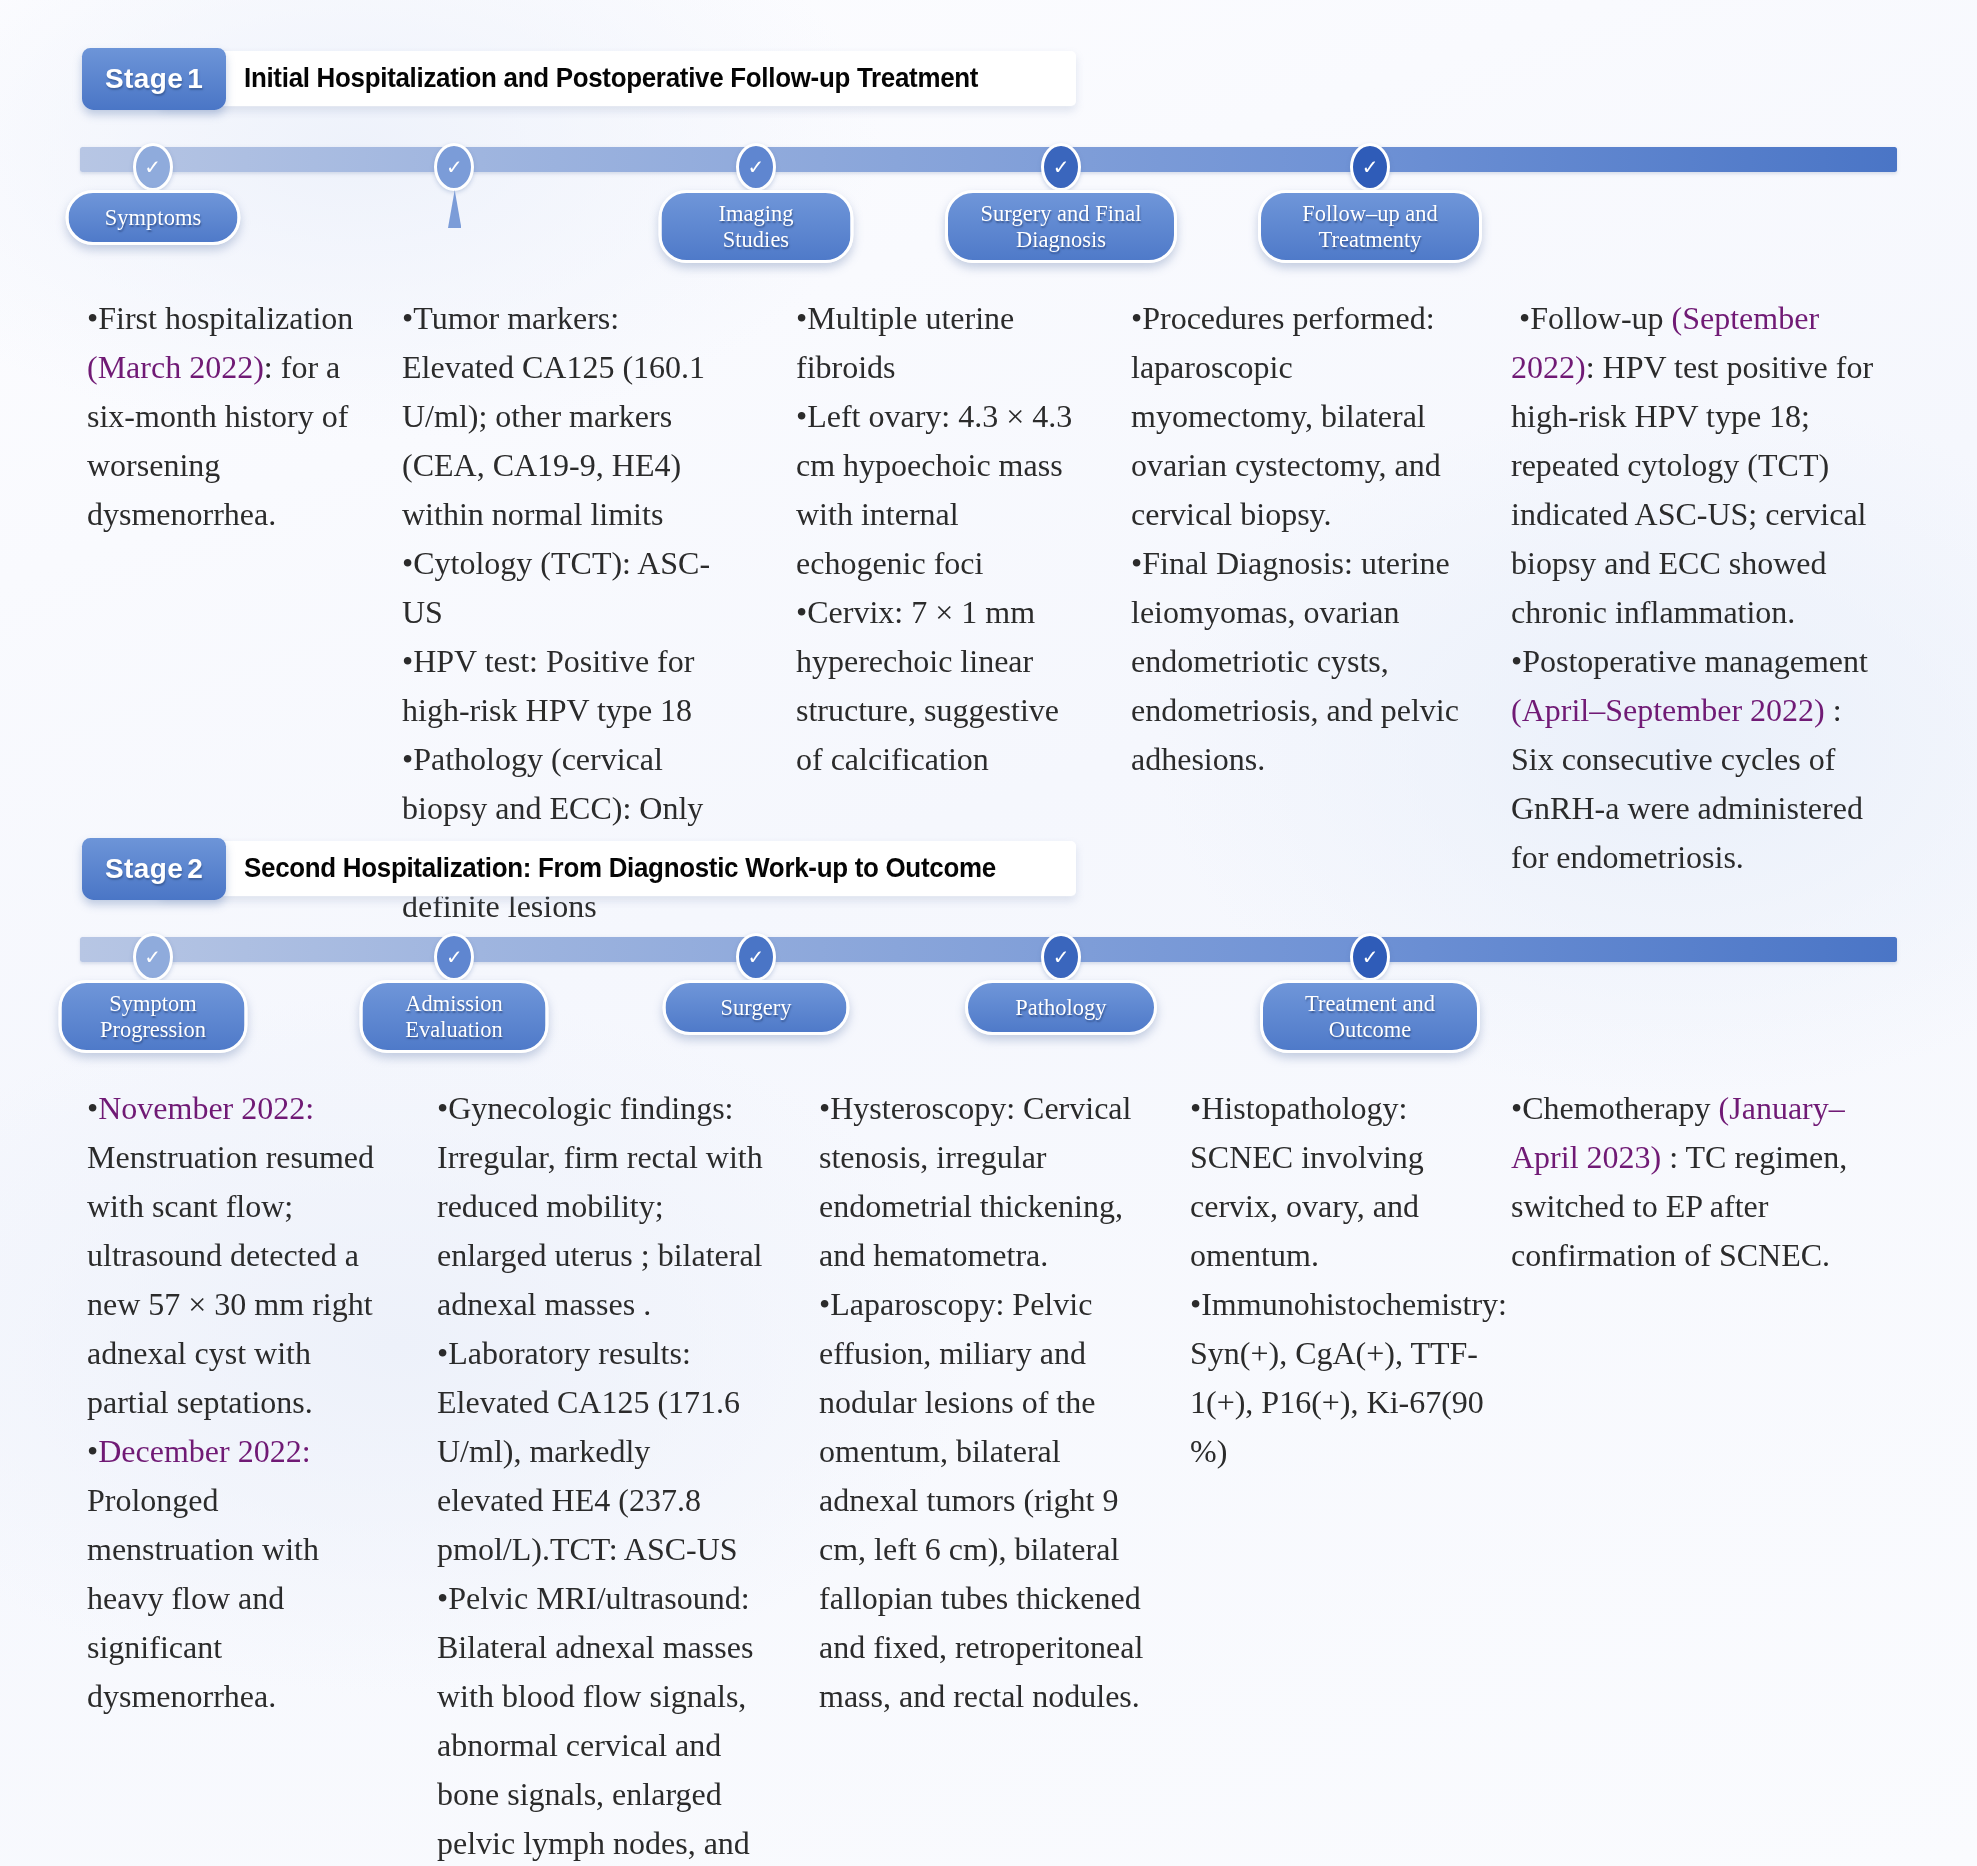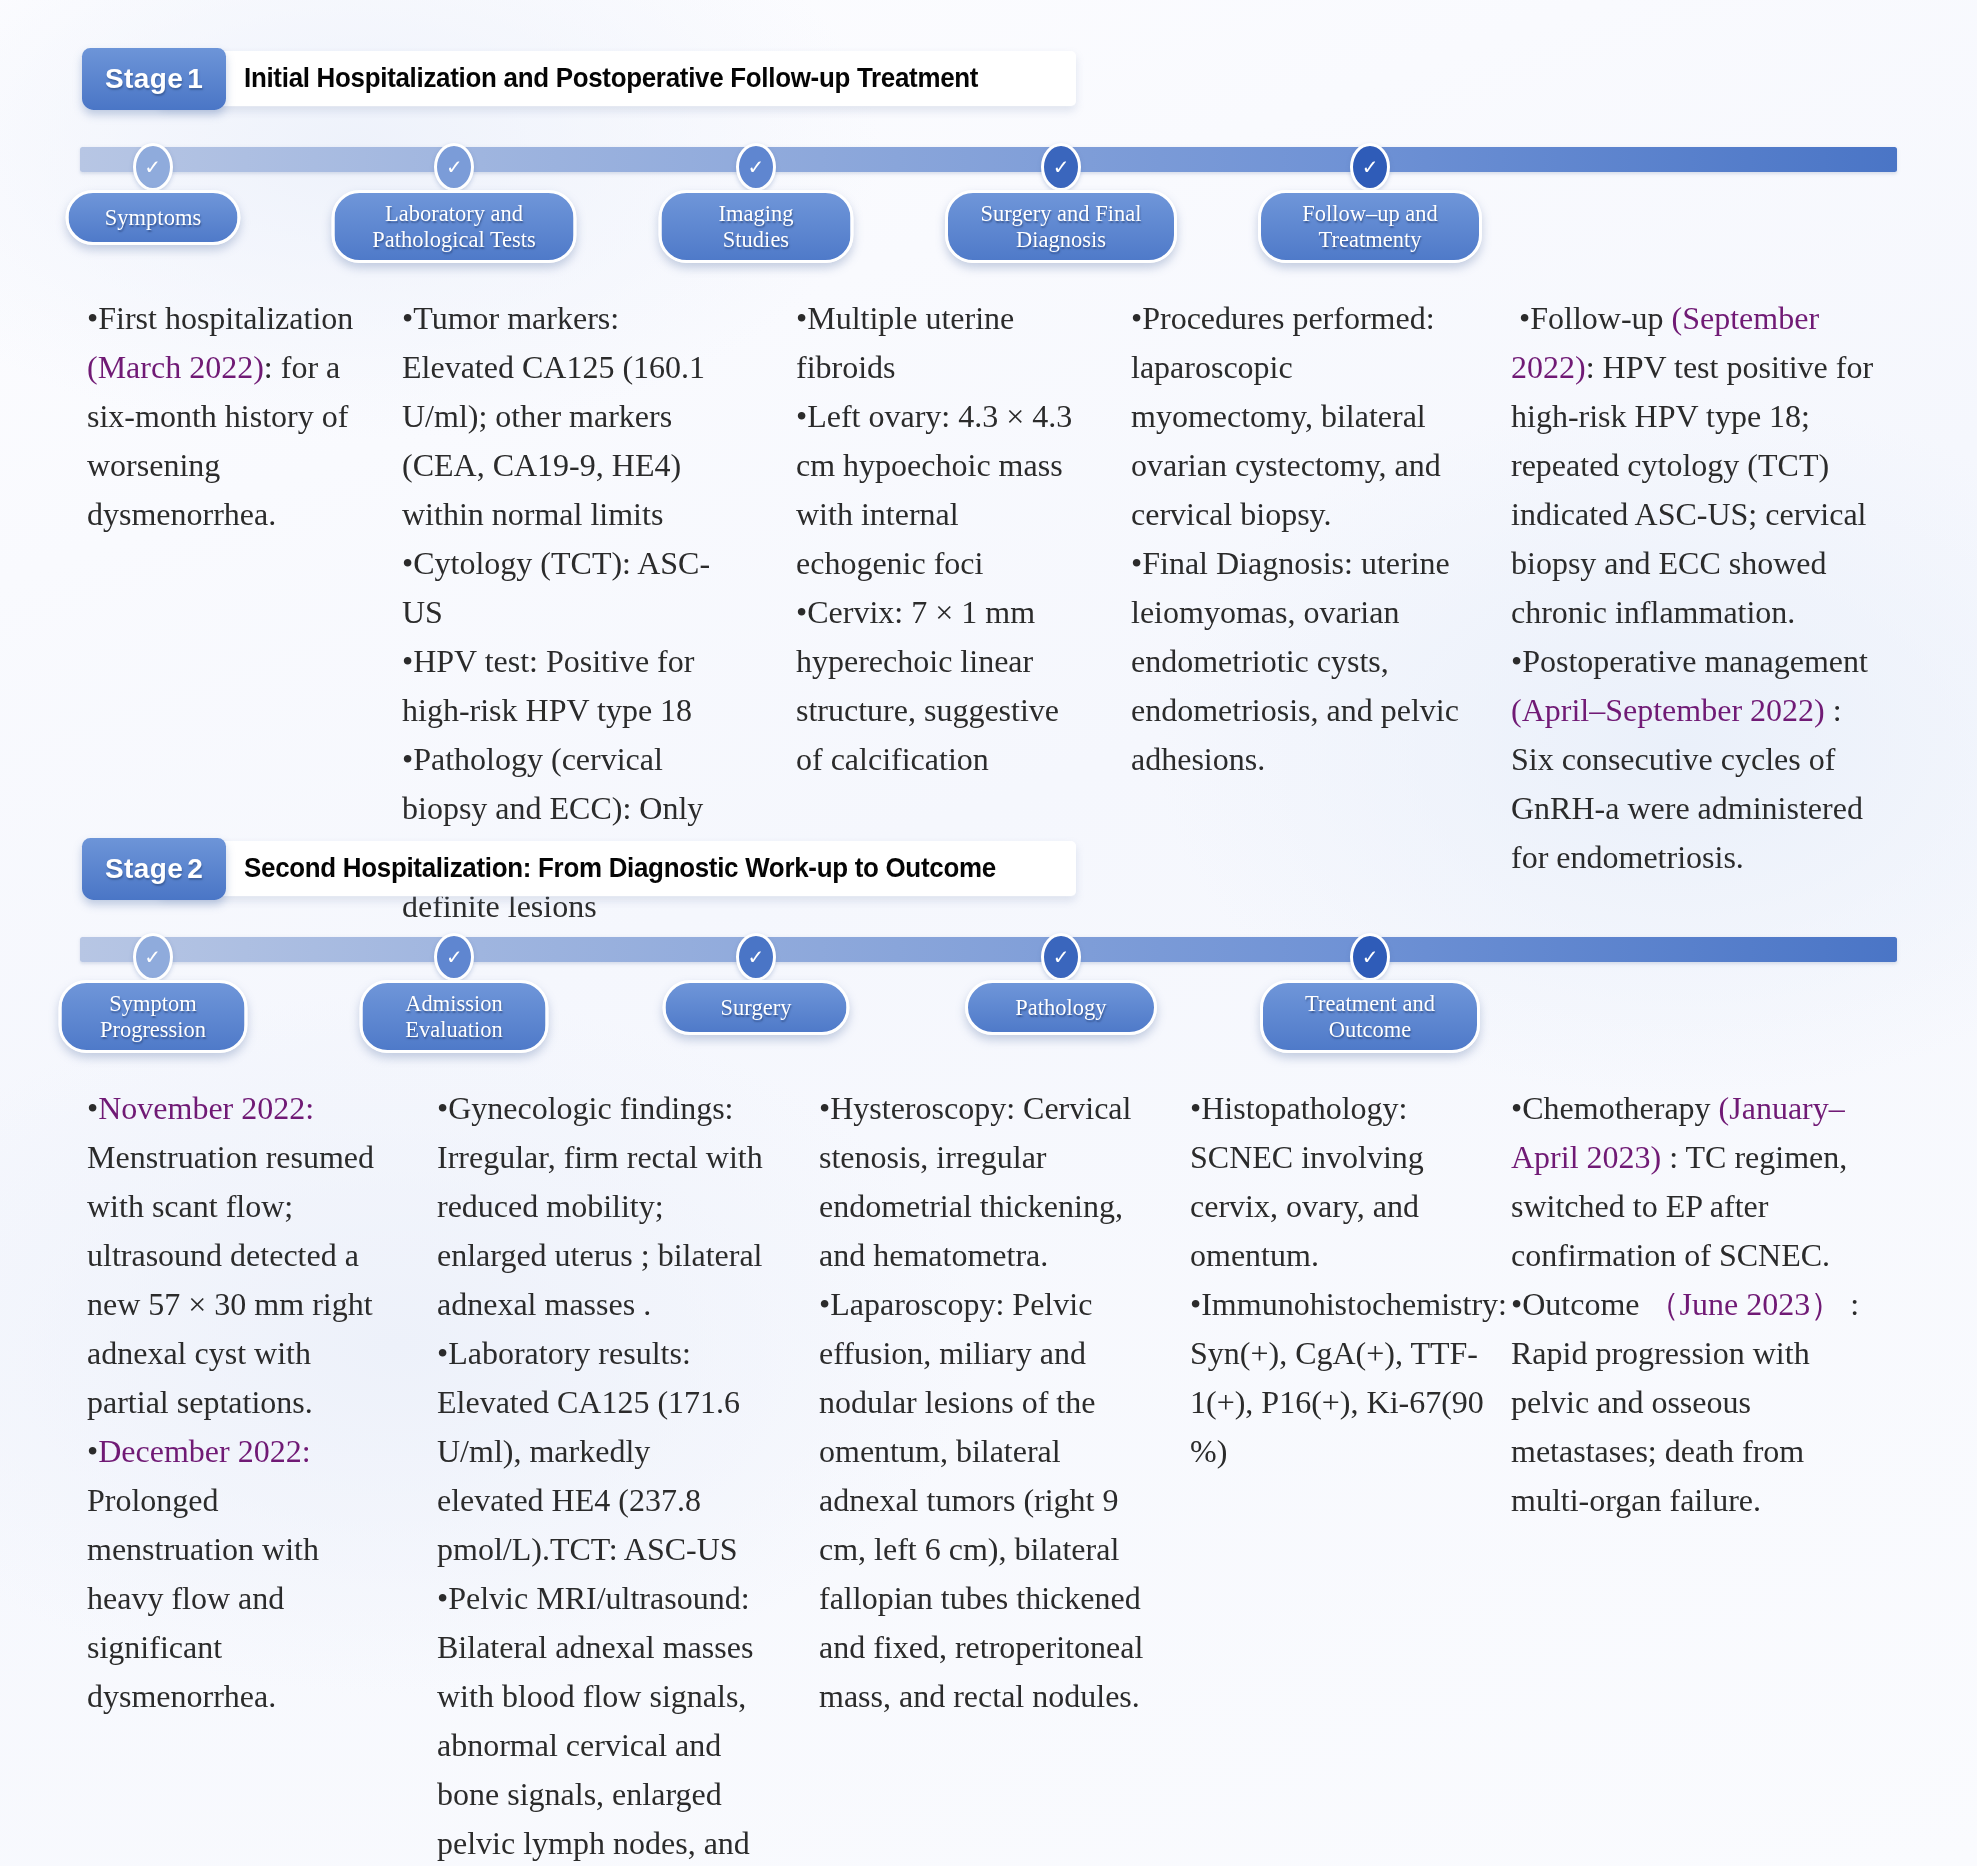--- a/index.html
+++ b/index.html
@@ -152,26 +152,20 @@
           </svg>
         </div>
       </div>
     </div>
     <div class="pills">
       <div class="pill one-line" style="left:153px;width:175px">
         <div>
           <div>Symptoms</div>
         </div>
       </div>
-      <div class="pill two-line" style="left:454px;width:245px">
-        <div>
-          <div>Laboratory and</div>
-          <div>Pathological Tests</div>
-        </div>
-      </div>
       <div class="pill two-line" style="left:756px;width:195px">
         <div>
           <div>Imaging</div>
           <div>Studies</div>
         </div>
       </div>
       <div class="pill two-line" style="left:1061px;width:232px">
         <div>
           <div>Surgery and Final</div>
           <div>Diagnosis</div>
@@ -305,17 +299,16 @@
       <div class="col" style="left:819px;width:326px">
         <p>•Hysteroscopy: Cervical stenosis, irregular endometrial thickening, and hematometra.</p>
         <p>•Laparoscopy: Pelvic effusion, miliary and nodular lesions of the omentum, bilateral adnexal tumors (right 9 cm, left 6 cm), bilateral fallopian tubes thickened and fixed, retroperitoneal mass, and rectal nodules.</p>
       </div>
       <div class="col" style="left:1190px;width:309px">
         <p>•Histopathology: SCNEC involving cervix, ovary, and omentum.</p>
         <p>•Immunohistochemistry: Syn(+), CgA(+), TTF-1(+), P16(+), Ki-67(90 %)</p>
       </div>
       <div class="col" style="left:1511px;width:376px">
         <p>•Chemotherapy <span class="dt">(January–April 2023)</span> : TC regimen, switched to EP after confirmation of SCNEC.</p>
-        <p>•Outcome <span class="dt">（June 2023）</span> : Rapid progression with pelvic and osseous metastases; death from multi-organ failure.</p>
       </div>
     </div>
   </div>
 
 
 </body></html>

